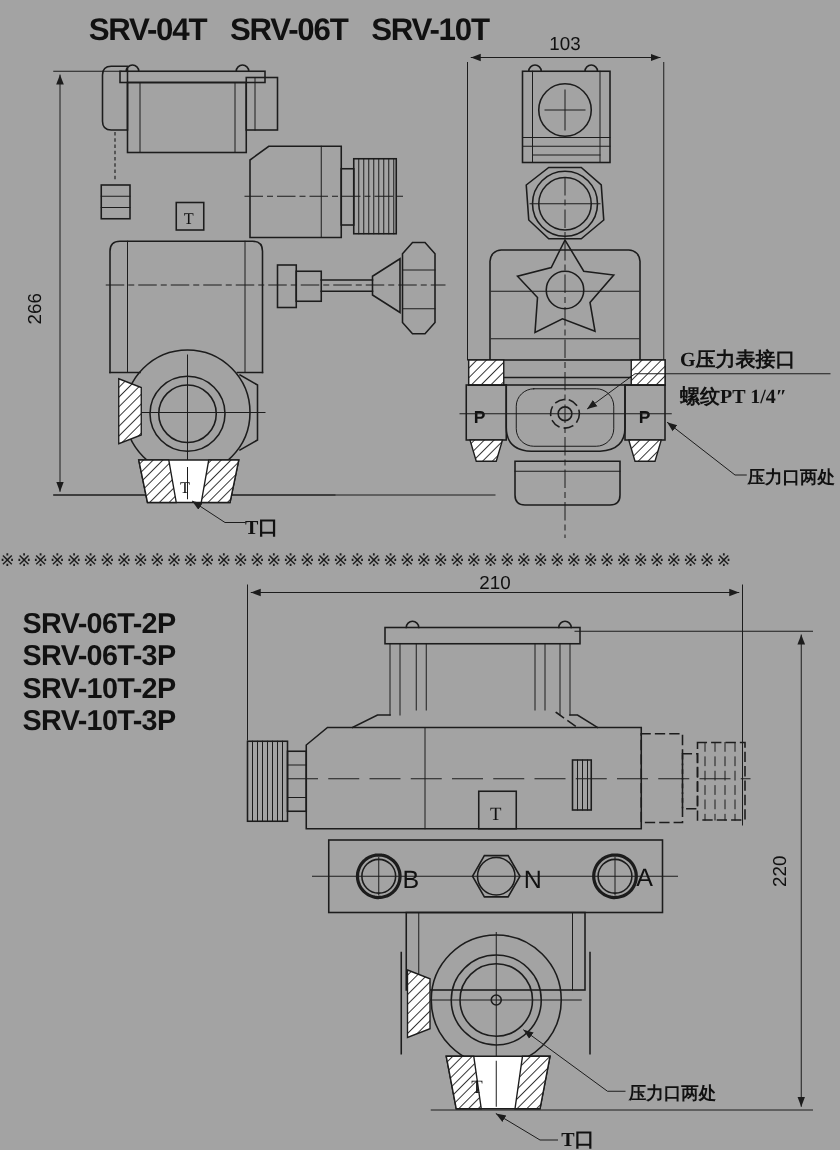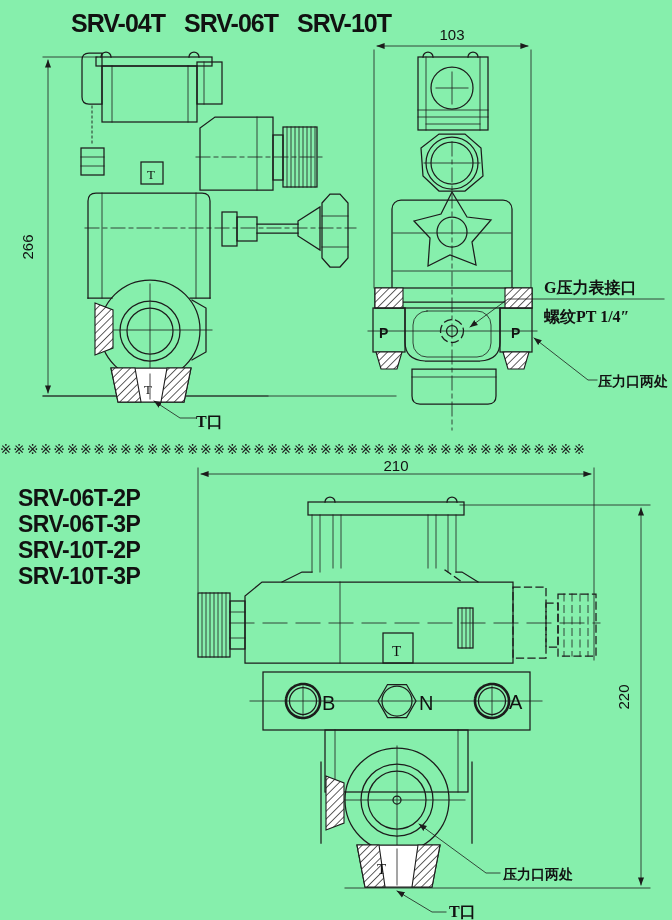--- a/index.html
+++ b/index.html
@@ -1,16 +1,16 @@
 <!DOCTYPE html>
 <html><head>
 <meta charset="utf-8">
 <style>
   html,body{margin:0;padding:0;background:#e8e8e8;}
-  .page{position:relative;width:672px;height:920px;background:#86efac;overflow:hidden;
+  .page{position:relative;width:672px;height:920px;background:#a3a3a3;overflow:hidden;
         font-family:"Liberation Sans",sans-serif;}
   .page svg{position:absolute;left:0;}
   #top-svg{top:0;}
   #bottom-svg{top:460px;}
   .divider{position:absolute;top:441px;left:0;width:672px;height:19px;line-height:19px;
            font:14px "DejaVu Sans",sans-serif;color:#1c1c1c;letter-spacing:1.6px;
            white-space:nowrap;overflow:hidden;}
   
   .ln{fill:none;stroke:#1c1c1c;stroke-width:1.25;stroke-linecap:square;stroke-linejoin:miter;}
   .thin{stroke-width:0.8;}

